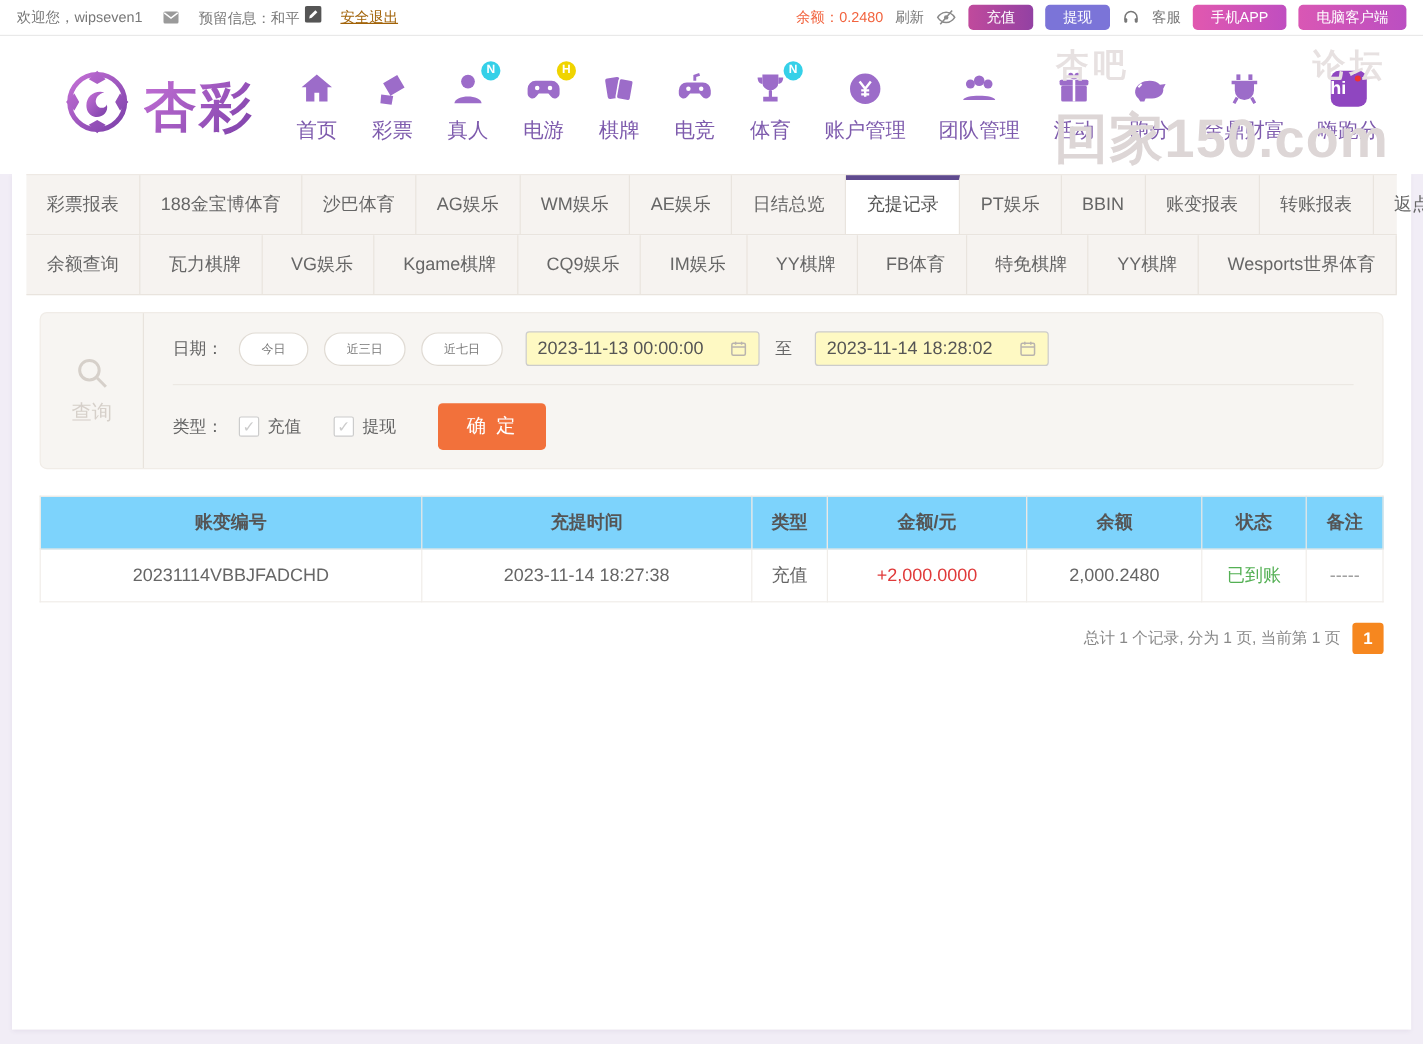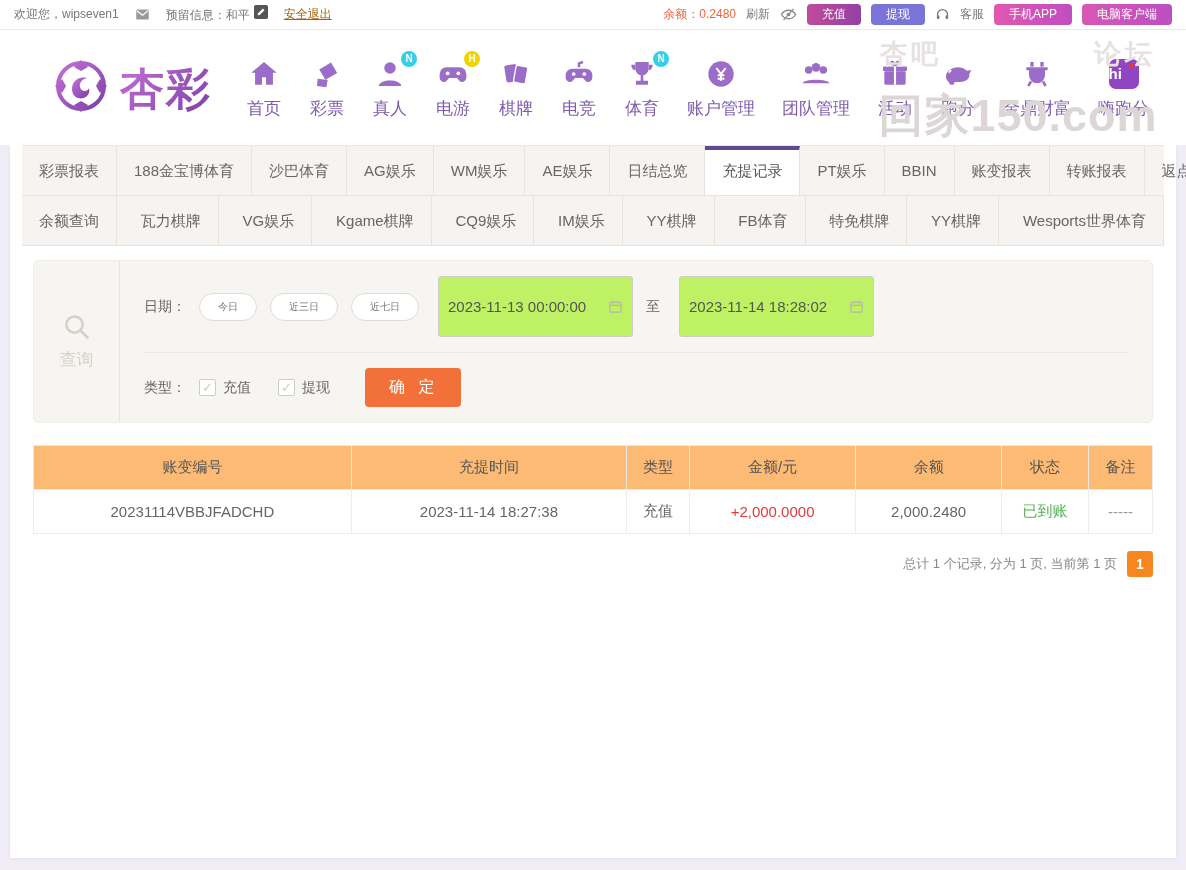--- a/index.html
+++ b/index.html
@@ -48,30 +48,30 @@
 
   
   .filter { margin:14px 11px 22px; background:#f7f5f2; border:1px solid #f0ece7; border-radius:6px; display:flex; min-height:118px; }
   .search-side { width:86px; border-right:1px solid #e8e3dd; display:flex; flex-direction:column; align-items:center; justify-content:center; gap:6px; color:#d6d0ca; }
   .search-side svg { width:30px; height:30px; stroke:#d6d0ca; }
   .search-side .lbl { font-size:17px; }
   .filter-main { flex:1; padding:0 24px; display:flex; flex-direction:column; justify-content:center; }
   .f-row { display:flex; align-items:center; gap:13px; font-size:14px; color:#666; padding:15px 0; }
   .f-row.first { border-bottom:1px solid #ece8e3; }
   .pill { background:#fff; border:1px solid #e0dbd4; border-radius:16px; padding:6px 18px; font-size:10px; color:#777; cursor:pointer; font-family:inherit; }
-  .date-box { display:inline-flex; align-items:center; gap:8px; background:#bef264; border:1px solid #ccc; border-radius:3px; padding:21px 9px; margin-left:6px; }
+  .date-box { display:inline-flex; align-items:center; gap:8px; background:#fef9c3; border:1px solid #ccc; border-radius:3px; padding:5px 9px; margin-left:6px; }
   .date-box input { border:none; outline:none; width:152px; font-size:15px; color:#555; font-family:inherit; background:transparent; }
   .date-box svg { width:15px; height:15px; stroke:#b9b4ae; cursor:pointer; }
   .chk { display:inline-flex; align-items:center; gap:7px; cursor:pointer; }
   .chk .box { width:17px; height:17px; background:#fff; border:1px solid #ccc; border-radius:2px; display:flex; align-items:center; justify-content:center; color:#ccc; font-size:13px; }
-  .submit-btn { margin-left:22px; background:#f2713b; border:none; color:#fff; font-size:16px; padding:9px 24px; border-radius:4px; cursor:pointer; letter-spacing:2px; font-family:Liberation Mono, monospace; }
+  .submit-btn { margin-left:22px; background:#f2713b; border:none; color:#fff; font-size:16px; padding:9px 24px; border-radius:4px; cursor:pointer; letter-spacing:2px; font-family:Liberation Sans, sans-serif; }
 
   
   table.records { width:calc(100% - 22px); margin:0 11px; border-collapse:collapse; font-size:15px; table-layout:fixed; }
-  .records th { background:#fdba74; border:1px solid #ece8e3; height:44px; font-weight:normal; color:#555; }
+  .records th { background:#7dd3fc; border:1px solid #ece8e3; height:44px; font-weight:bold; color:#555; }
   .records td { border:1px solid #f0ede9; height:44px; text-align:center; color:#666; background:#fff; }
   .c-id{width:28.4%} .c-time{width:24.6%} .c-type{width:5.6%} .c-amt{width:14.9%} .c-bal{width:13%} .c-st{width:7.8%} .c-rk{width:5.7%}
   td.amount { color:#e03a3a; }
   td.status { color:#54b054; }
   td.remark { color:#999; }
 
   
   .pager { margin:17px 11px 0; display:flex; justify-content:flex-end; align-items:center; gap:10px; font-size:13px; color:#888; }
   .page-num { width:26px; height:26px; background:#f6871f; border:none; border-radius:3px; color:#fff; font-size:14px; font-weight:bold; cursor:pointer; }
 </style>

